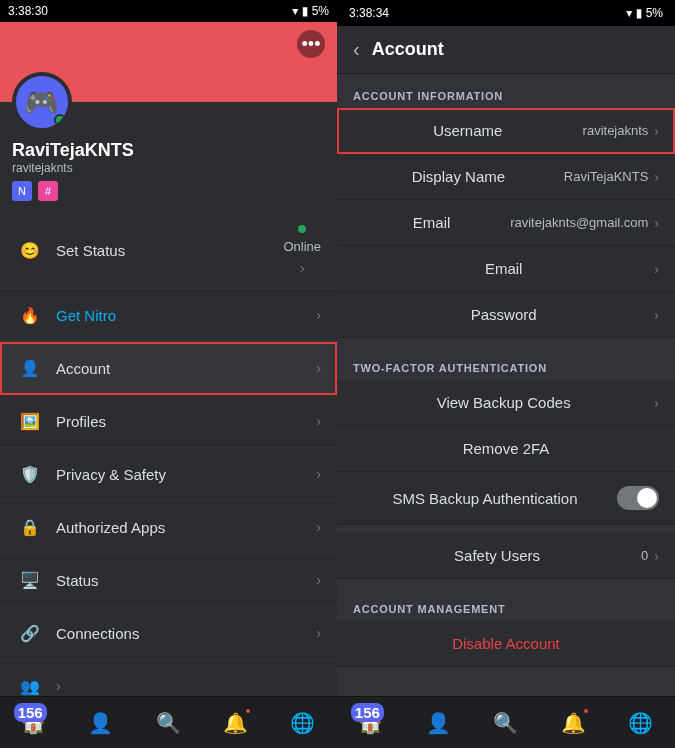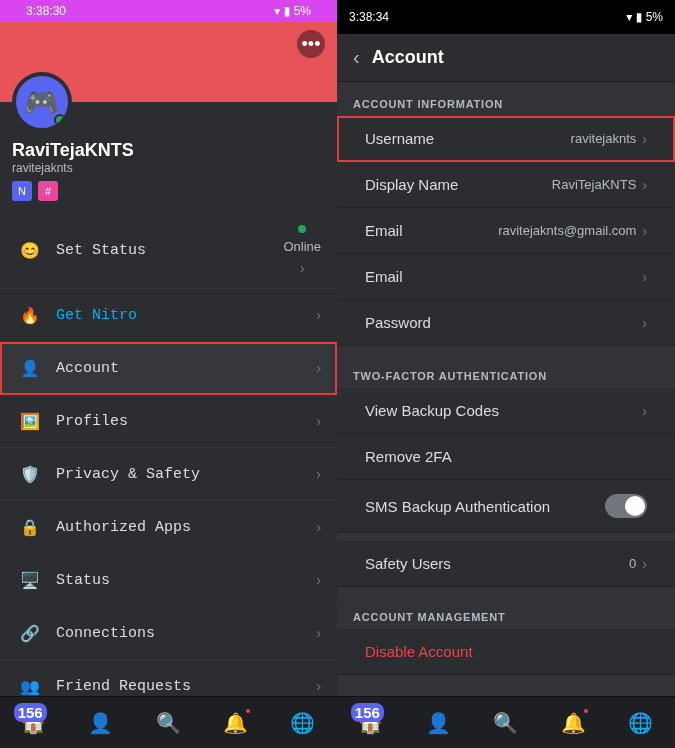--- a/index.html
+++ b/index.html
@@ -16,24 +16,24 @@
     .left-panel {
       width: 337px;
       height: 748px;
       background: #1e1f22;
       display: flex;
       flex-direction: column;
       overflow: hidden;
     }
 
     .status-bar-left {
-      background: #d946ef;
+      background: #000000;
       color: #fff;
       font-size: 12px;
-      padding: 4px 26px;
+      padding: 4px 8px;
       display: flex;
       justify-content: space-between;
       align-items: center;
       height: 22px;
     }
 
     .profile-banner {
       background: #e8535a;
       height: 80px;
       position: relative;
@@ -154,21 +154,20 @@
       display: flex;
       align-items: center;
       justify-content: center;
       flex-shrink: 0;
       color: #b5bac1;
       font-size: 16px;
     }
 
     .menu-item-label {
       flex: 1;
-      font-family: Liberation Mono, monospace;
     }
 
     .menu-item-label.nitro-label { color: #00b0f4; }
 
     .menu-item-right {
       display: flex;
       align-items: center;
       gap: 6px;
       color: #b5bac1;
       font-size: 13px;
@@ -245,21 +244,21 @@
     }
 
     .status-bar-right {
       background: #000;
       color: #fff;
       font-size: 12px;
       padding: 4px 12px;
       display: flex;
       justify-content: space-between;
       align-items: center;
-      height: 34px;
+      height: 26px;
     }
 
     .top-bar {
       background: #2b2d31;
       height: 48px;
       display: flex;
       align-items: center;
       padding: 0 16px;
       gap: 12px;
       flex-shrink: 0;
@@ -289,25 +288,26 @@
       color: #b5bac1;
       font-size: 11px;
       font-weight: 600;
       letter-spacing: 0.8px;
       text-transform: uppercase;
     }
 
     .settings-item {
       display: flex;
       align-items: center;
-      padding: 14px 28px;
+      padding: 14px 16px;
       background: #2b2d31;
       border-bottom: 1px solid rgba(0,0,0,0.2);
       cursor: pointer;
       position: relative;
+      text-align: center;
     }
 
     .settings-item.highlighted {
       outline: 2px solid #e03c3c;
       outline-offset: -2px;
     }
 
     .settings-item-label {
       flex: 1;
       color: #dbdee1;
@@ -445,21 +445,20 @@
     </div>
 
     <div class="menu-item">
       <div class="menu-item-icon">🔗</div>
       <div class="menu-item-label">Connections</div>
       <span class="chevron">›</span>
     </div>
 
     <div class="menu-item">
       <div class="menu-item-icon">👥</div>
-      <div class="menu-item-label">Friend Requests</div>
       <span class="chevron">›</span>
     </div>
 
     <div class="menu-item">
       
       
       
     </div>
 
   </div>

